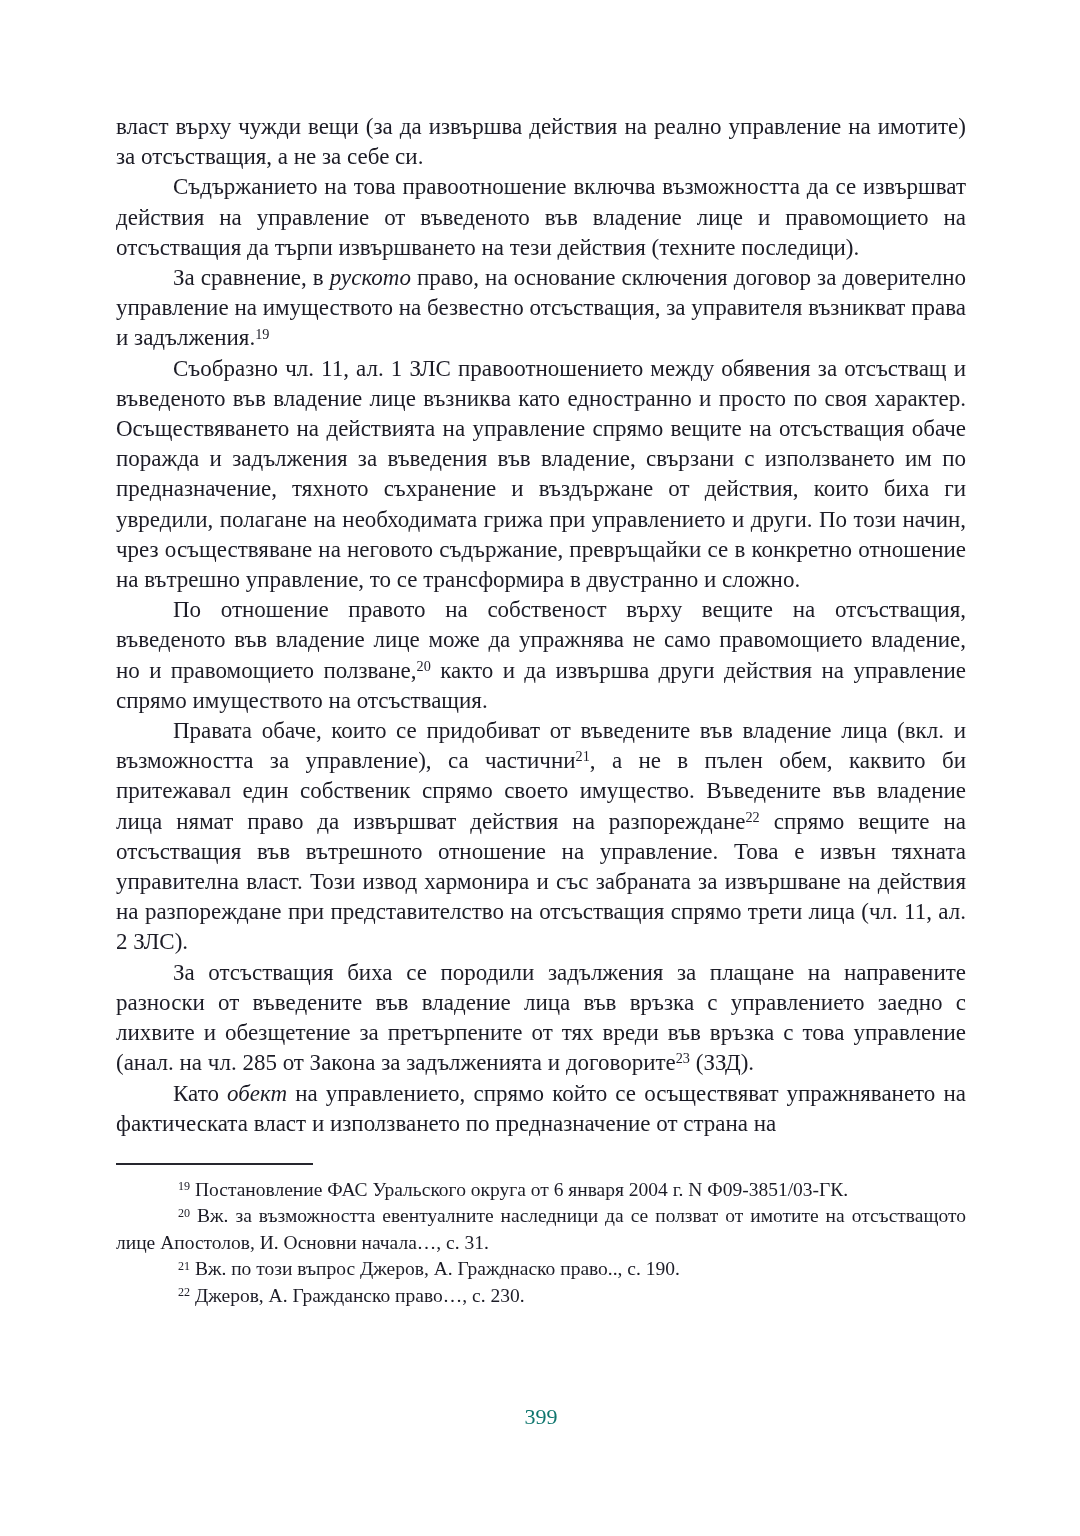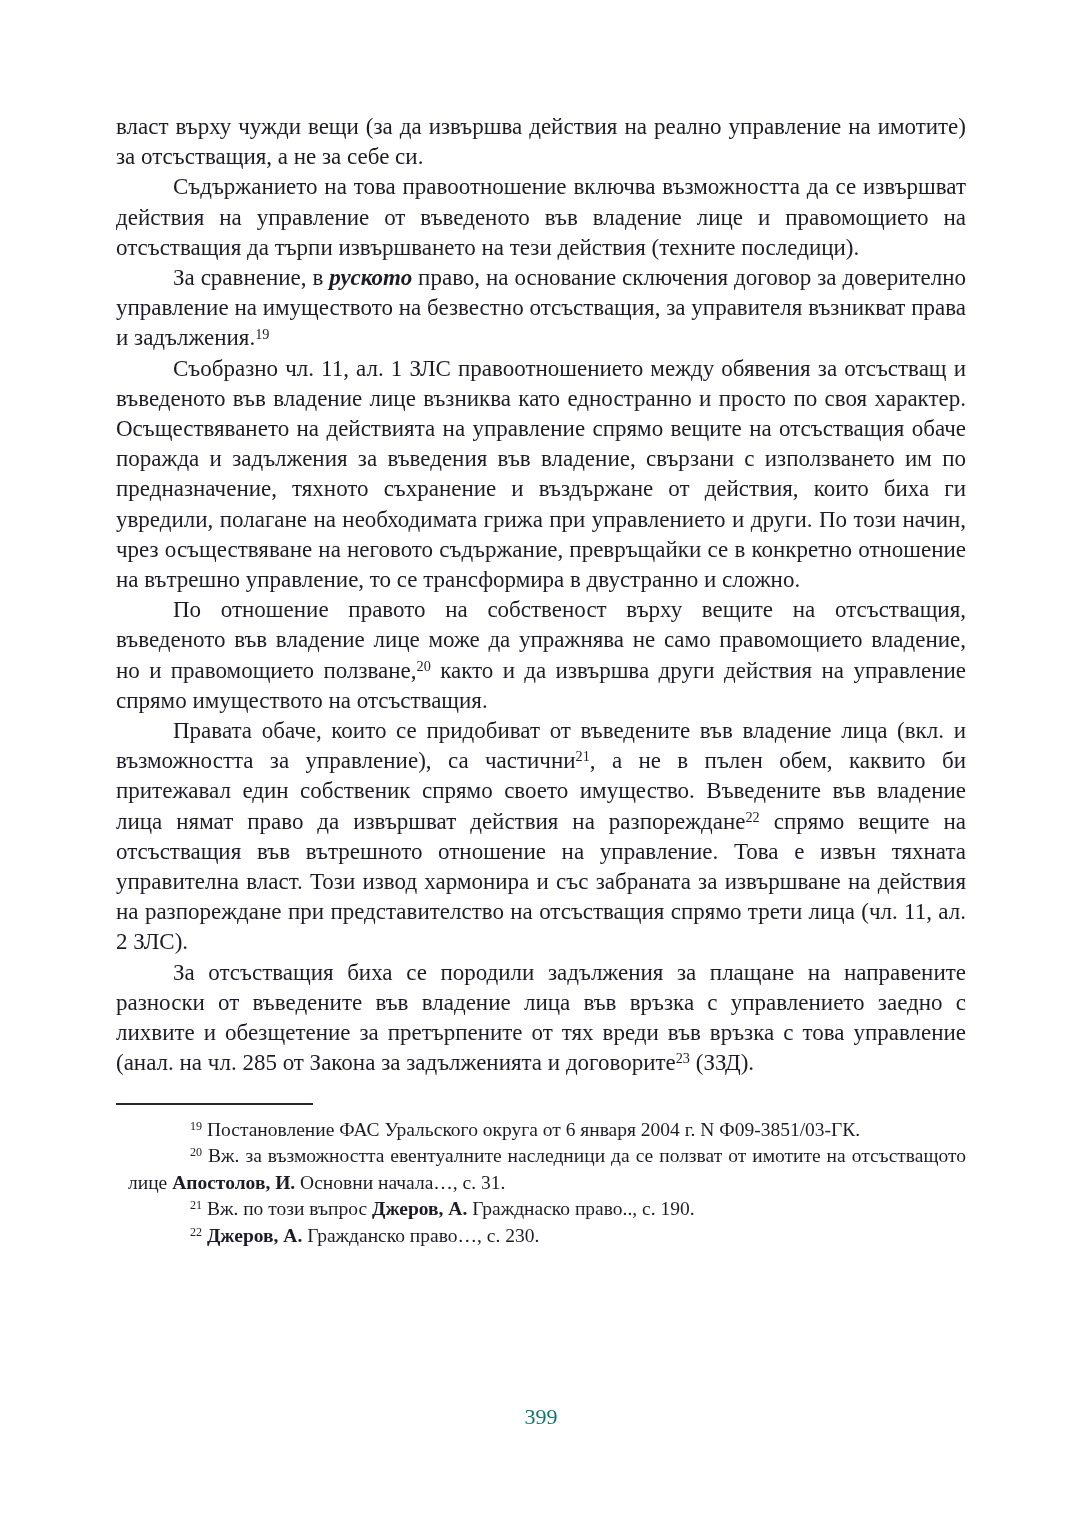--- a/index.html
+++ b/index.html
@@ -27,42 +27,41 @@
   .body-text p.paragraph {
     margin: 0;
     font-size: 23px;
     line-height: 30.2px;
     text-align: justify;
   }
   .body-text p.paragraph.indent {
     text-indent: 57px;
   }
   .bolditalic {
-    font-weight: bold;
+    font-weight: normal;
     font-style: italic;
   }
   .bold {
-    font-weight: bold;
+    font-weight: normal;
   }
   sup {
     font-size: 0.62em;
     line-height: 0;
     vertical-align: baseline;
     position: relative;
     top: -0.48em;
   }
   .footnote-rule {
     width: 197px;
     height: 0;
     border-top: 2px solid #26262e;
     margin-top: 24px;
   }
   .footnotes {
     margin-top: 12px;
-    margin-left: 12px;
   }
   .footnotes p.footnote {
     margin: 0;
     font-size: 19.5px;
     line-height: 26.5px;
     text-align: justify;
   }
   .footnotes p.footnote.indent {
     text-indent: 62px;
   }
@@ -82,20 +81,21 @@
 <div class="page">
   <div class="content">
     <div class="body-text">
         <p class="paragraph"><span>власт върху чужди вещи (за да извършва действия на реално управление на имотите) за отсъстващия, а не за себе си.</span></p>
         <p class="paragraph indent"><span>Съдържанието на това правоотношение включва възможността да се извършват действия на управление от въведеното във владение лице и правомощието на отсъстващия да търпи извършването на тези действия (техните последици).</span></p>
         <p class="paragraph indent"><span>За сравнение, в </span><span class="bolditalic">руското</span><span> право, на основание сключения договор за доверително управление на имуществото на безвестно отсъстващия, за управителя възникват права и задължения.</span><sup>19</sup></p>
         <p class="paragraph indent"><span>Съобразно чл. 11, ал. 1 ЗЛС правоотношението между обявения за отсъстващ и въведеното във владение лице възниква като едностранно и просто по своя характер. Осъществяването на действията на управление спрямо вещите на отсъстващия обаче поражда и задължения за въведения във владение, свързани с използването им по предназначение, тяхното съхранение и въздържане от действия, които биха ги увредили, полагане на необходимата грижа при управлението и други. По този начин, чрез осъществяване на неговото съдържание, превръщайки се в конкретно отношение на вътрешно управление, то се трансформира в двустранно и сложно.</span></p>
         <p class="paragraph indent"><span>По отношение правото на собственост върху вещите на отсъстващия, въведеното във владение лице може да упражнява не само правомощието владение, но и правомощието ползване,</span><sup>20</sup><span> както и да извършва други действия на управление спрямо имуществото на отсъстващия.</span></p>
         <p class="paragraph indent"><span>Правата обаче, които се придобиват от въведените във владение лица (вкл. и възможността за управление), са частични</span><sup>21</sup><span>, а не в пълен обем, каквито би притежавал един собственик спрямо своето имущество. Въведените във владение лица нямат право да извършват действия на разпореждане</span><sup>22</sup><span> спрямо вещите на отсъстващия във вътрешното отношение на управление. Това е извън тяхната управителна власт. Този извод хармонира и със забраната за извършване на действия на разпореждане при представителство на отсъстващия спрямо трети лица (чл. 11, ал. 2 ЗЛС).</span></p>
         <p class="paragraph indent"><span>За отсъстващия биха се породили задължения за плащане на направените разноски от въведените във владение лица във връзка с управлението заедно с лихвите и обезщетение за претърпените от тях вреди във връзка с това управление (анал. на чл. 285 от Закона за задълженията и договорите</span><sup>23</sup><span> (ЗЗД).</span></p>
+        <p class="paragraph indent"><span>Като </span><span class="bolditalic">обект</span><span> на управлението, спрямо който се осъществяват упражняването на фактическата власт и използването по предназначение от страна на</span></p>
       </div>
     <div class="footnote-rule"></div>
     <div class="footnotes">
         <p class="footnote indent"><sup>19</sup><span> Постановление ФАС Уральского округа от 6 января 2004 г. N Ф09-3851/03-ГК.</span></p>
         <p class="footnote indent"><sup>20</sup><span> Вж. за възможността евентуалните наследници да се ползват от имотите на отсъстващото лице </span><span class="bold">Апостолов, И.</span><span> Основни начала…, с. 31.</span></p>
         <p class="footnote indent"><sup>21</sup><span> Вж. по този въпрос </span><span class="bold">Джеров, А.</span><span> Гражднаско право.., с. 190.</span></p>
         <p class="footnote indent"><sup>22</sup><span> </span><span class="bold">Джеров, А.</span><span> Гражданско право…, с. 230.</span></p>
       </div>
   </div>
   <div class="page-number">399</div>

